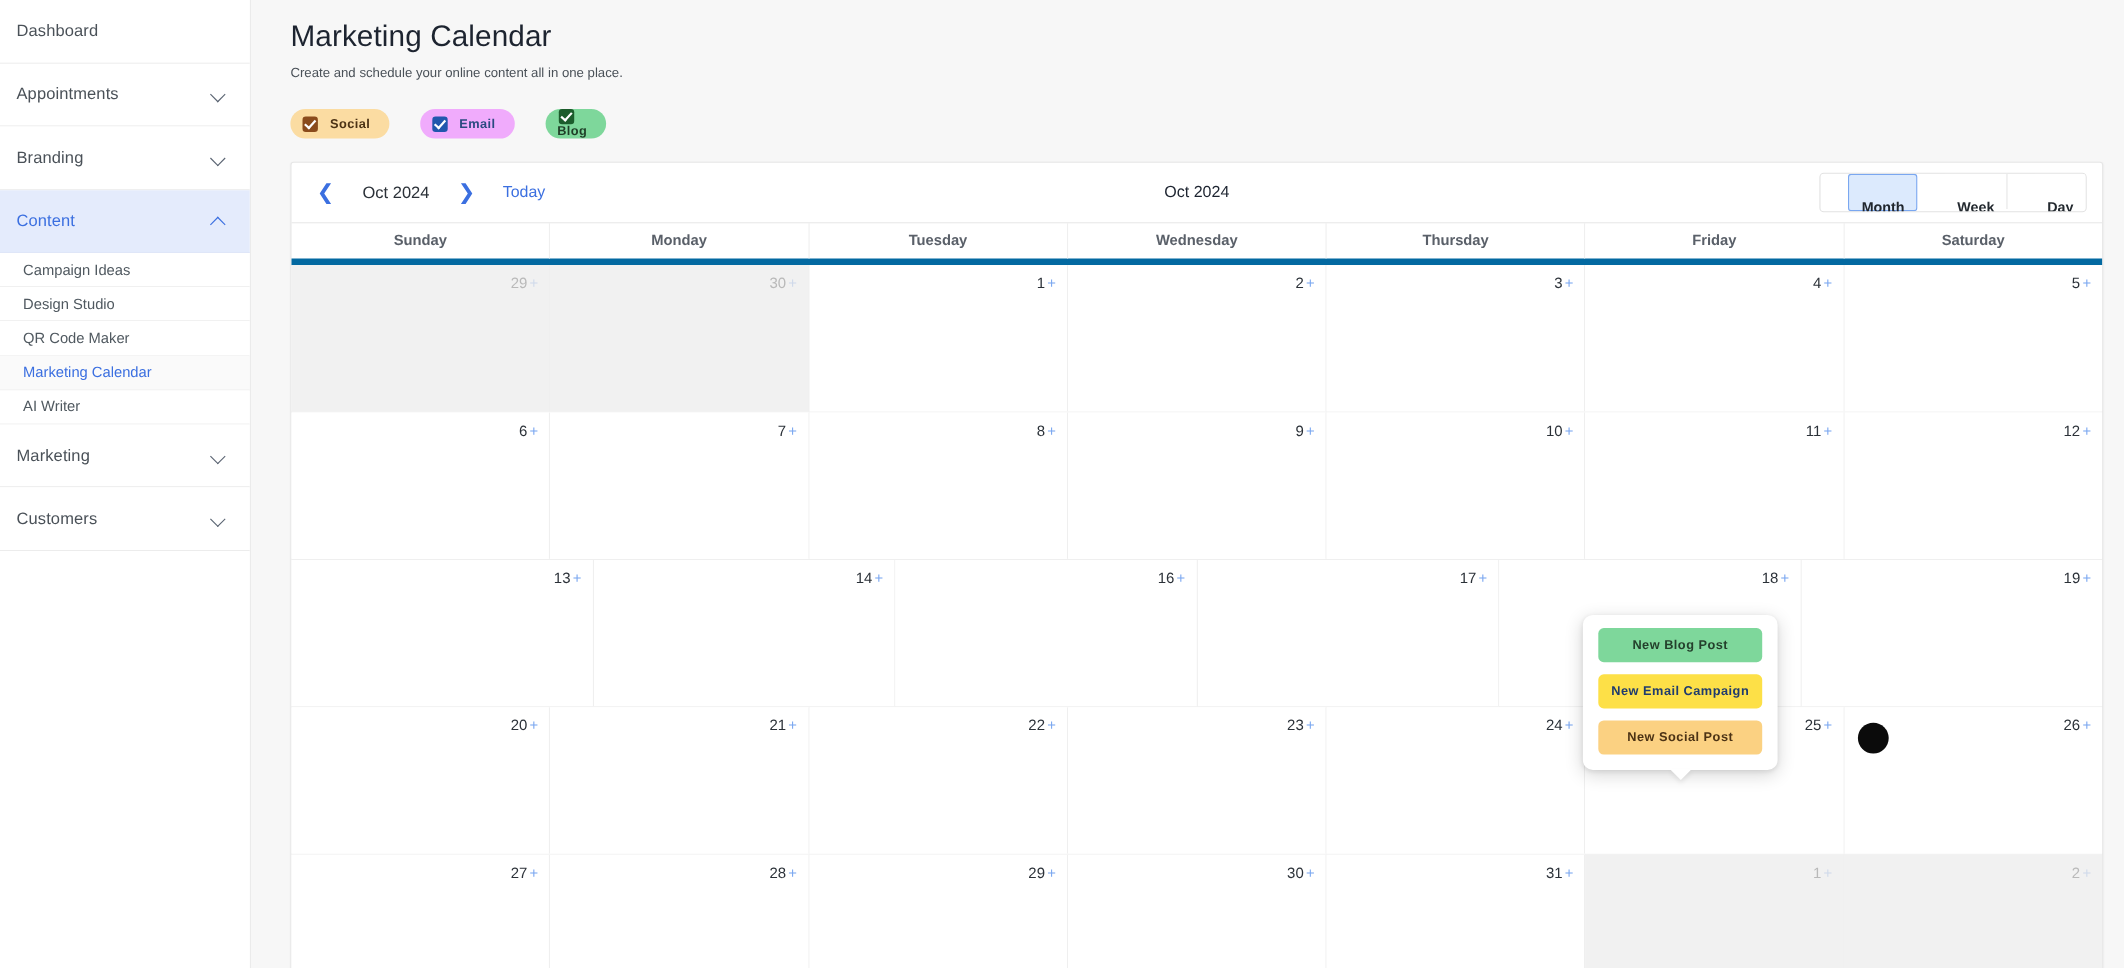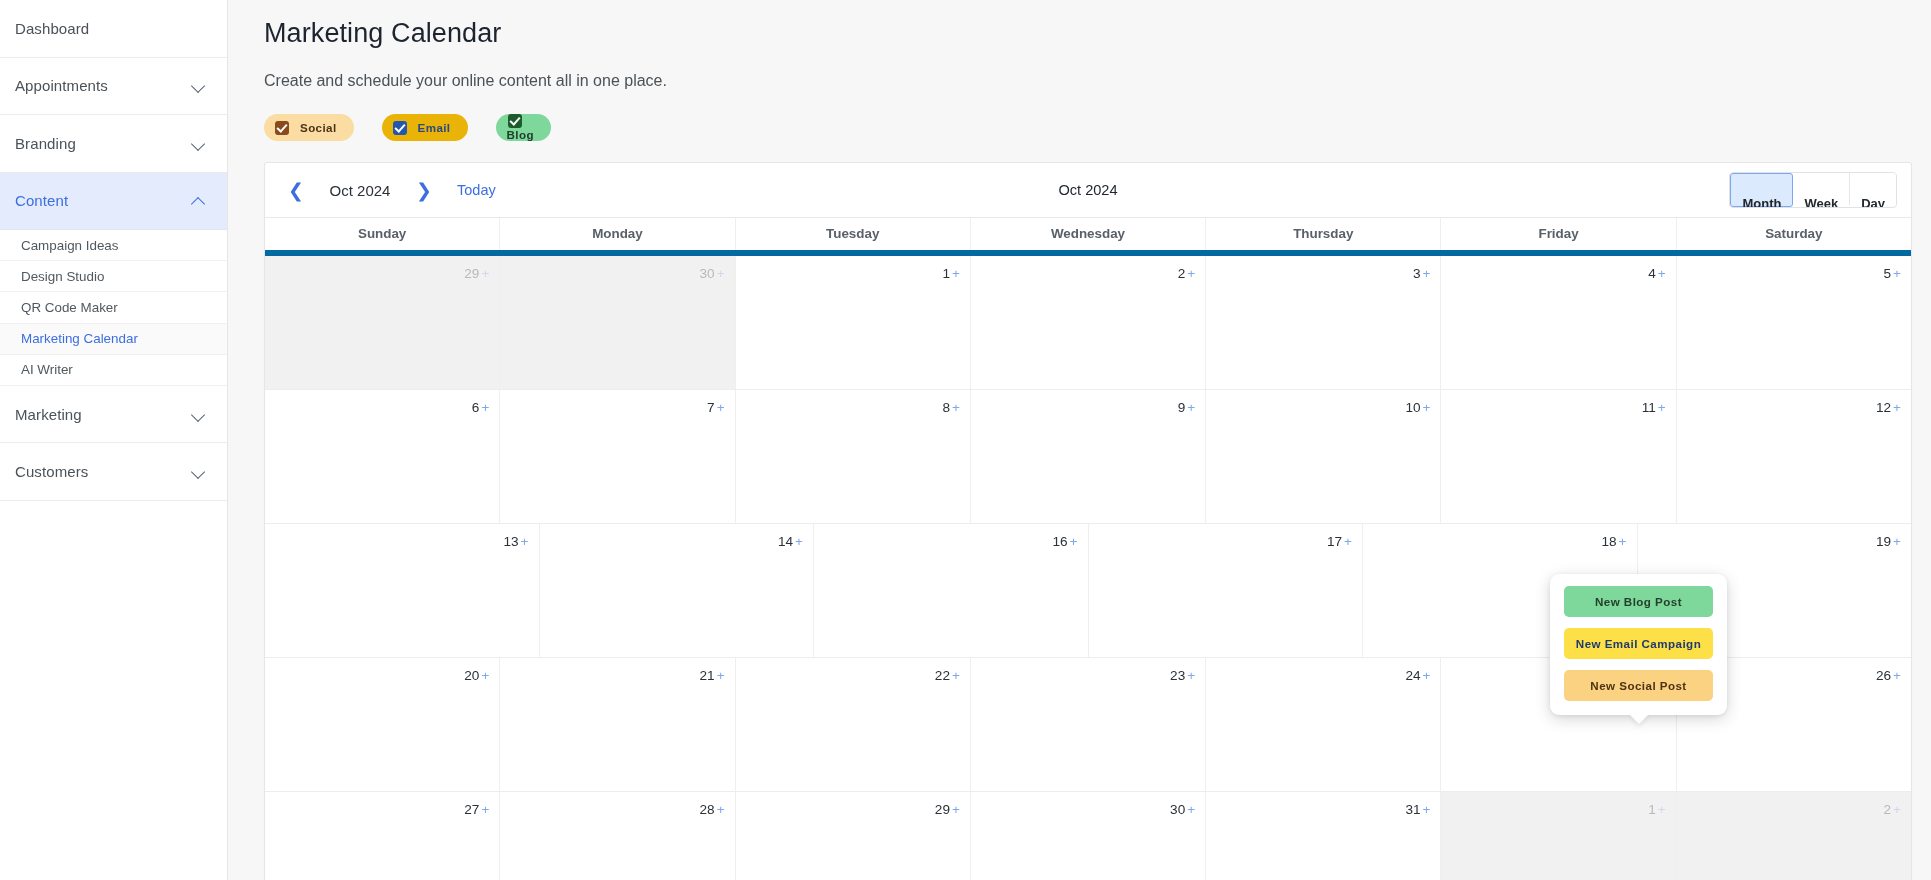--- a/index.html
+++ b/index.html
@@ -74,23 +74,23 @@
     overflow: hidden;
   }
   .page-title {
     font-size: 27px;
     color: #1d2430;
     font-weight: normal;
     letter-spacing: .1px;
     line-height: 34px;
   }
   .page-sub {
-    font-size: 16px;
+    font-size: 12px;
     color: #4a5158;
-    margin-top: 21px;
+    margin-top: 6px;
     line-height: 20px;
   }
 
   
   .chips { display: flex; gap: 28px; margin-top: 23px; }
   .chip {
     display: flex; align-items: center;
     height: 27px;
     border-radius: 14px;
     padding: 0 17px 0 11px;
@@ -168,20 +168,21 @@
   .view-btn {
     padding: 16px 11px;
     height: 29px;
     line-height: 29px;
     font-size: 13px;
     font-weight: bold;
     color: #23292f;
     background:#fff;
     border-right: 1px solid #e6e6e6;
     cursor: pointer;
+    margin-left: 25px;
   }
   .view-btn:last-child { border-right: none; }
   .view-btn.active {
     background: #dceafd;
     color: #20262d;
     border: 1px solid #7aa7f0;
     border-radius: 3px;
     height: 29px; line-height: 27px;
   }
 
@@ -221,21 +222,21 @@
   .plus {
     color: #7aa7f0;
     font-size: 13.5px;
     margin-left: 2px;
   }
   .day-cell.out .plus { color: #cfd9ea; }
 
   
   .popup {
     position: absolute;
-    left: 1286px;
+    left: 1175px;
     top: 412px;
     width: 177px;
     background: #ffffff;
     border-radius: 9px;
     box-shadow: 0 4px 16px rgba(0,0,0,.16), 0 1px 4px rgba(0,0,0,.08);
     padding: 12px 14px 14px 14px;
     z-index: 30;
   }
   .popup::after {
     content:"";
@@ -328,21 +329,21 @@
   <main class="main">
 
     <h1 class="page-title">Marketing Calendar</h1>
     <div class="page-sub">Create and schedule your online content all in one place.</div>
 
     <div class="chips" id="chips">
         <div class="chip" style="background: rgb(251, 220, 162); color: rgb(76, 51, 21);">
           <span class="box" style="background: rgb(138, 75, 28);"></span>
           <span>Social</span>
         </div>
-        <div class="chip" style="background: #eab308; color: rgb(42, 74, 128);">
+        <div class="chip" style="background: #f0abfc; color: rgb(42, 74, 128);">
           <span class="box" style="background: rgb(34, 87, 173);"></span>
           <span>Email</span>
         </div>
         <div class="chip" style="background: rgb(126, 215, 155); color: rgb(31, 61, 39); flex-direction: column;">
           <span class="box" style="background: rgb(28, 92, 44);"></span>
           <span>Blog</span>
         </div>
       </div>
 
     <div class="cal-wrap">

